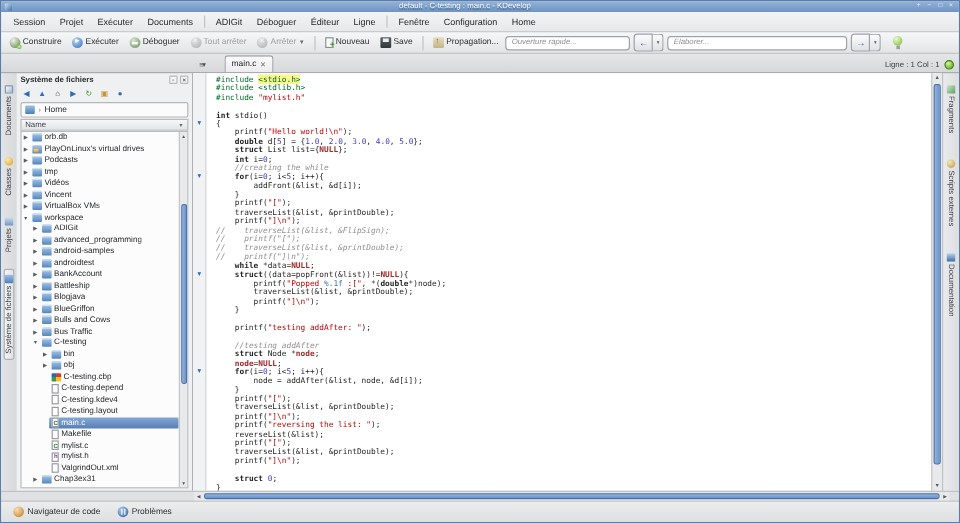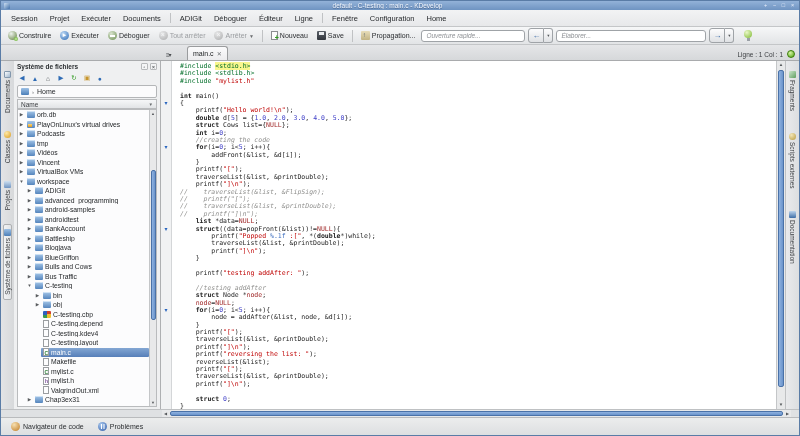--- a/index.html
+++ b/index.html
@@ -120,21 +120,21 @@
   .iconborder{width:11px;flex:0 0 11px;background:#f1f2f3;border-right:1px solid #d4d6d8;box-sizing:border-box;padding-top:2px;}
   .fold-cell{height:7.4px;text-align:center;font-size:6px;line-height:7px;color:#2a66c0;}
   .codearea{flex:1 1 auto;overflow:hidden;padding:2px 0 0 8px;}
   .cl{font-family:"DejaVu Sans Mono",monospace;font-size:6.5px;line-height:7.4px;height:7.4px;white-space:pre;color:#1f1f1f;}
   .tok-p{color:#1f1f1f;}
   .tok-k{color:#1f1f1f;font-weight:bold;}
   .tok-s{color:#bf0303;}
   .tok-n{color:#4040c8;}
   .tok-c{color:#8f8f8d;font-style:italic;}
   .tok-g{color:#006e28;}
-  .tok-N{color:#a02828;font-weight:normal;}
+  .tok-N{color:#a02828;font-weight:bold;}
   .tok-f{color:#3f6fbf;}
   .tok-ih{color:#006e28;background:#f9f68e;text-align:center;}
   .ed-vscroll{width:9px;flex:0 0 9px;background:#e8e9ea;border-left:1px solid #c4c6c8;box-sizing:border-box;position:relative;}
   .ed-vscroll .arr{position:absolute;left:0;right:0;height:8px;text-align:center;font-size:4.5px;color:#55585b;line-height:8px;}
   .ed-vscroll .arr.down{bottom:0;}
   .ed-vthumb{position:absolute;left:1px;width:6px;top:9px;bottom:22px;border-radius:2px;background:linear-gradient(90deg,#8fb2e0,#6b94cb);border:1px solid #4a72a8;box-sizing:border-box;}
 
   
   .hscrollrow{height:8px;flex:0 0 8px;background:#dfe1e3;border-top:1px solid #bfc1c3;box-sizing:border-box;position:relative;}
   .hscroll{position:absolute;left:161px;right:8px;top:0;bottom:0;background:#e8e9ea;display:flex;align-items:center;}
@@ -573,40 +573,40 @@
           <div class="fold-cell"></div>
           <div class="fold-cell"></div>
           <div class="fold-cell"></div>
           <div class="fold-cell"></div>
         </div>
       <div class="codearea">
           <div class="cl"><span class="tok-g">#include </span><span class="tok-ih">&lt;stdio.h&gt;</span></div>
           <div class="cl"><span class="tok-g">#include </span><span class="tok-g">&lt;stdlib.h&gt;</span></div>
           <div class="cl"><span class="tok-g">#include </span><span class="tok-s">"mylist.h"</span></div>
           <div class="cl">&nbsp;</div>
-          <div class="cl"><span class="tok-k">int </span><span class="tok-p">main()</span></div>
+          <div class="cl"><span class="tok-k">int </span><span class="tok-p">stdio()</span></div>
           <div class="cl"><span class="tok-p">{</span></div>
           <div class="cl"><span class="tok-p">    printf(</span><span class="tok-s">"Hello world!\n"</span><span class="tok-p">);</span></div>
           <div class="cl"><span class="tok-p">    </span><span class="tok-k">double </span><span class="tok-p">d[</span><span class="tok-n">5</span><span class="tok-p">] = {</span><span class="tok-n">1.0</span><span class="tok-p">, </span><span class="tok-n">2.0</span><span class="tok-p">, </span><span class="tok-n">3.0</span><span class="tok-p">, </span><span class="tok-n">4.0</span><span class="tok-p">, </span><span class="tok-n">5.0</span><span class="tok-p">};</span></div>
-          <div class="cl"><span class="tok-p">    </span><span class="tok-k">struct </span><span class="tok-p">Cows list={</span><span class="tok-N">NULL</span><span class="tok-p">};</span></div>
+          <div class="cl"><span class="tok-p">    </span><span class="tok-k">struct </span><span class="tok-p">List list={</span><span class="tok-N">NULL</span><span class="tok-p">};</span></div>
           <div class="cl"><span class="tok-p">    </span><span class="tok-k">int </span><span class="tok-p">i=</span><span class="tok-n">0</span><span class="tok-p">;</span></div>
-          <div class="cl"><span class="tok-p">    </span><span class="tok-c">//creating the code</span></div>
+          <div class="cl"><span class="tok-p">    </span><span class="tok-c">//creating the while</span></div>
           <div class="cl"><span class="tok-p">    </span><span class="tok-k">for</span><span class="tok-p">(i=</span><span class="tok-n">0</span><span class="tok-p">; i&lt;</span><span class="tok-n">5</span><span class="tok-p">; i++){</span></div>
           <div class="cl"><span class="tok-p">        addFront(&amp;list, &amp;d[i]);</span></div>
           <div class="cl"><span class="tok-p">    }</span></div>
           <div class="cl"><span class="tok-p">    printf(</span><span class="tok-s">"["</span><span class="tok-p">);</span></div>
           <div class="cl"><span class="tok-p">    traverseList(&amp;list, &amp;printDouble);</span></div>
           <div class="cl"><span class="tok-p">    printf(</span><span class="tok-s">"]\n"</span><span class="tok-p">);</span></div>
           <div class="cl"><span class="tok-c">//    traverseList(&amp;list, &amp;FlipSign);</span></div>
           <div class="cl"><span class="tok-c">//    printf("[");</span></div>
           <div class="cl"><span class="tok-c">//    traverseList(&amp;list, &amp;printDouble);</span></div>
           <div class="cl"><span class="tok-c">//    printf("]\n");</span></div>
-          <div class="cl"><span class="tok-p">    </span><span class="tok-k">list </span><span class="tok-p">*data=</span><span class="tok-N">NULL</span><span class="tok-p">;</span></div>
+          <div class="cl"><span class="tok-p">    </span><span class="tok-k">while </span><span class="tok-p">*data=</span><span class="tok-N">NULL</span><span class="tok-p">;</span></div>
           <div class="cl"><span class="tok-p">    </span><span class="tok-k">struct</span><span class="tok-p">((data=popFront(&amp;list))!=</span><span class="tok-N">NULL</span><span class="tok-p">){</span></div>
-          <div class="cl"><span class="tok-p">        printf(</span><span class="tok-s">"Popped </span><span class="tok-f">%.1f</span><span class="tok-s"> :["</span><span class="tok-p">, *(</span><span class="tok-k">double</span><span class="tok-p">*)while);</span></div>
+          <div class="cl"><span class="tok-p">        printf(</span><span class="tok-s">"Popped </span><span class="tok-f">%.1f</span><span class="tok-s"> :["</span><span class="tok-p">, *(</span><span class="tok-k">double</span><span class="tok-p">*)node);</span></div>
           <div class="cl"><span class="tok-p">        traverseList(&amp;list, &amp;printDouble);</span></div>
           <div class="cl"><span class="tok-p">        printf(</span><span class="tok-s">"]\n"</span><span class="tok-p">);</span></div>
           <div class="cl"><span class="tok-p">    }</span></div>
           <div class="cl">&nbsp;</div>
           <div class="cl"><span class="tok-p">    printf(</span><span class="tok-s">"testing addAfter: "</span><span class="tok-p">);</span></div>
           <div class="cl">&nbsp;</div>
           <div class="cl"><span class="tok-p">    </span><span class="tok-c">//testing addAfter</span></div>
           <div class="cl"><span class="tok-p">    </span><span class="tok-k">struct </span><span class="tok-p">Node *</span><span class="tok-N">node</span><span class="tok-p">;</span></div>
           <div class="cl"><span class="tok-p">    </span><span class="tok-N">node</span><span class="tok-p">=</span><span class="tok-N">NULL</span><span class="tok-p">;</span></div>
           <div class="cl"><span class="tok-p">    </span><span class="tok-k">for</span><span class="tok-p">(i=</span><span class="tok-n">0</span><span class="tok-p">; i&lt;</span><span class="tok-n">5</span><span class="tok-p">; i++){</span></div>

